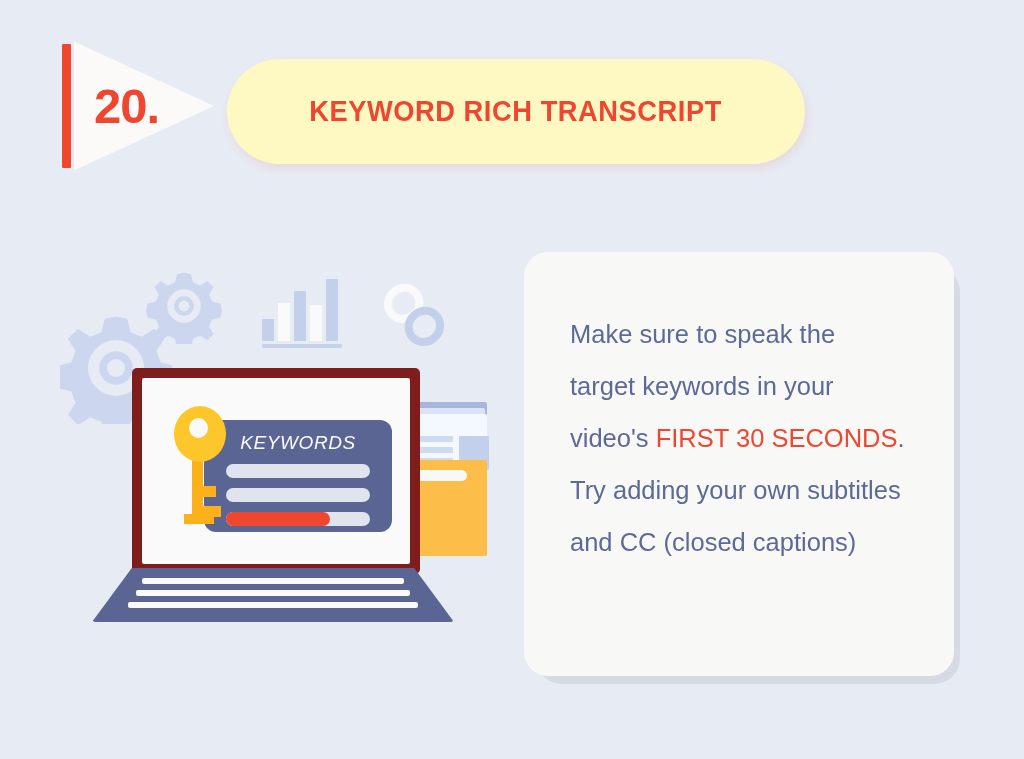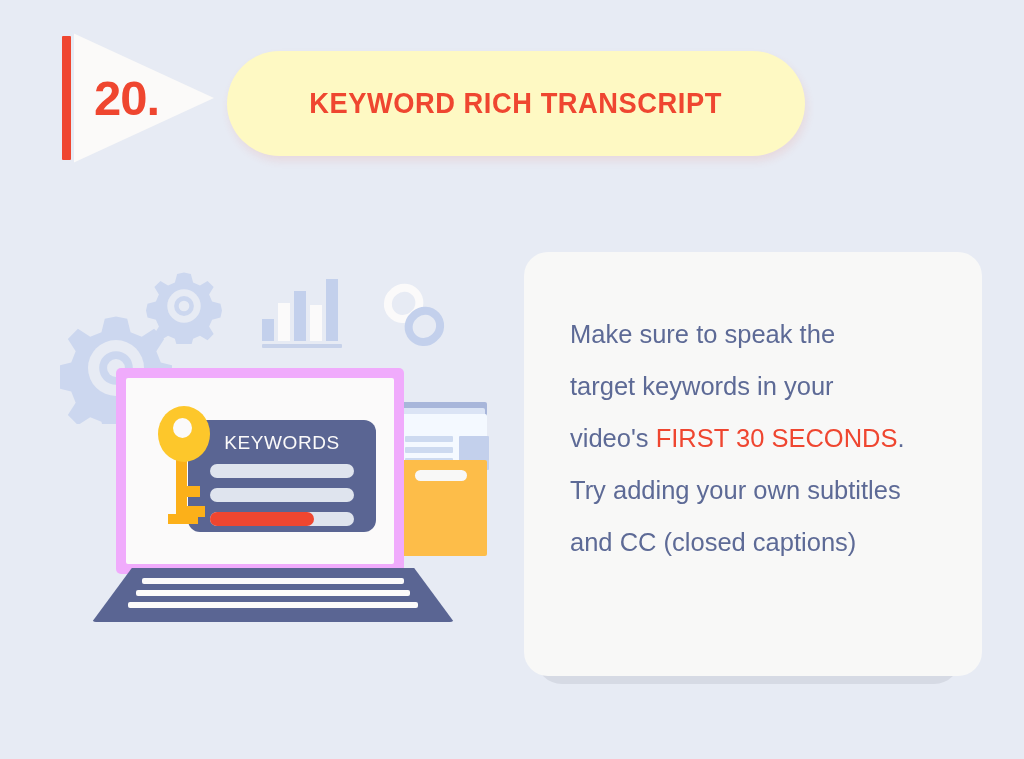--- a/index.html
+++ b/index.html
@@ -5,21 +5,21 @@
   html,body{margin:0;padding:0;}
   body{
     width:1024px;height:759px;
     background:#e7ebf4;
     font-family:"Liberation Sans", sans-serif;
     overflow:hidden;
     position:relative;
   }
 
   
-  .header{position:absolute;left:0;top:0;width:1024px;height:200px;}
+  .header{position:absolute;left:0;top:8px;width:1024px;height:200px;}
 
   .num-badge{position:absolute;left:56px;top:28px;width:150px;height:140px;}
   .num-bar{
     position:absolute;left:6px;top:8px;width:9px;height:124px;
     background:#ef4630;border-radius:1px;
   }
   .num-tri{
     position:absolute;left:18px;top:0;width:140px;height:140px;
     background:#fbfaf9;
     clip-path:polygon(0% 4%,0% 96%,100% 50%);
@@ -46,21 +46,21 @@
     font-family:"Liberation Sans", sans-serif;
   }
 
   
   .panel-shadow{
     position:absolute;left:536px;top:266px;width:424px;height:418px;
     background:#d6dae4;border-radius:26px;
   }
   .panel{
     position:absolute;left:524px;top:252px;width:430px;height:424px;
-    background:#f8f8f7;border-radius:24px;padding-left:28px;
+    background:#f8f8f7;border-radius:24px;
   }
   .panel-body{
     position:absolute;left:46px;top:56px;width:336px;
     color:#5d6a96;font-size:25.5px;line-height:52px;
     font-family:"Liberation Sans", sans-serif;
   }
   .hl{color:#ef4630;}
 
   
   .illus{position:absolute;left:40px;top:250px;width:480px;height:400px;}
@@ -83,21 +83,21 @@
   .doc-mid{position:absolute;left:2px;top:6px;width:102px;height:140px;background:#dbe4f5;border-radius:2px;}
   .doc-front{position:absolute;left:8px;top:12px;width:98px;height:118px;background:#f4f9ff;border-radius:2px;}
   .doc-lines{position:absolute;left:16px;top:22px;width:48px;height:34px;}
   .doc-line{width:100%;height:6px;background:#cddaf0;margin-bottom:5px;border-radius:1px;}
   .doc-img{position:absolute;left:70px;top:22px;width:30px;height:34px;background:#c3d0ec;border-radius:1px;}
   .folder{position:absolute;left:8px;top:58px;width:98px;height:96px;background:#fdbd49;border-radius:2px;}
   .folder-tab{position:absolute;left:26px;top:10px;width:52px;height:11px;background:#f8f8f7;border-radius:6px;}
 
   
   .laptop{position:absolute;left:52px;top:118px;width:362px;height:262px;}
-  .lid{position:absolute;left:24px;top:0;width:288px;height:206px;background:#f0abfc;border-radius:5px;}
+  .lid{position:absolute;left:40px;top:0;width:288px;height:206px;background:#7f1d1d;border-radius:5px;font-style:italic;}
   .screen{position:absolute;left:10px;top:10px;width:268px;height:186px;background:#fbfafa;border-radius:2px;}
   .base{
     position:absolute;left:0;top:200px;width:362px;height:54px;
     background:#5a6593;
     clip-path:polygon(11% 0%,89% 0%,100% 100%,0% 100%);
     border-radius:0 0 4px 4px;
   }
   .keys{position:absolute;left:0;top:200px;width:362px;height:54px;}
   .key-stripe{position:absolute;background:#fbfafa;height:6px;border-radius:2px;}
 

